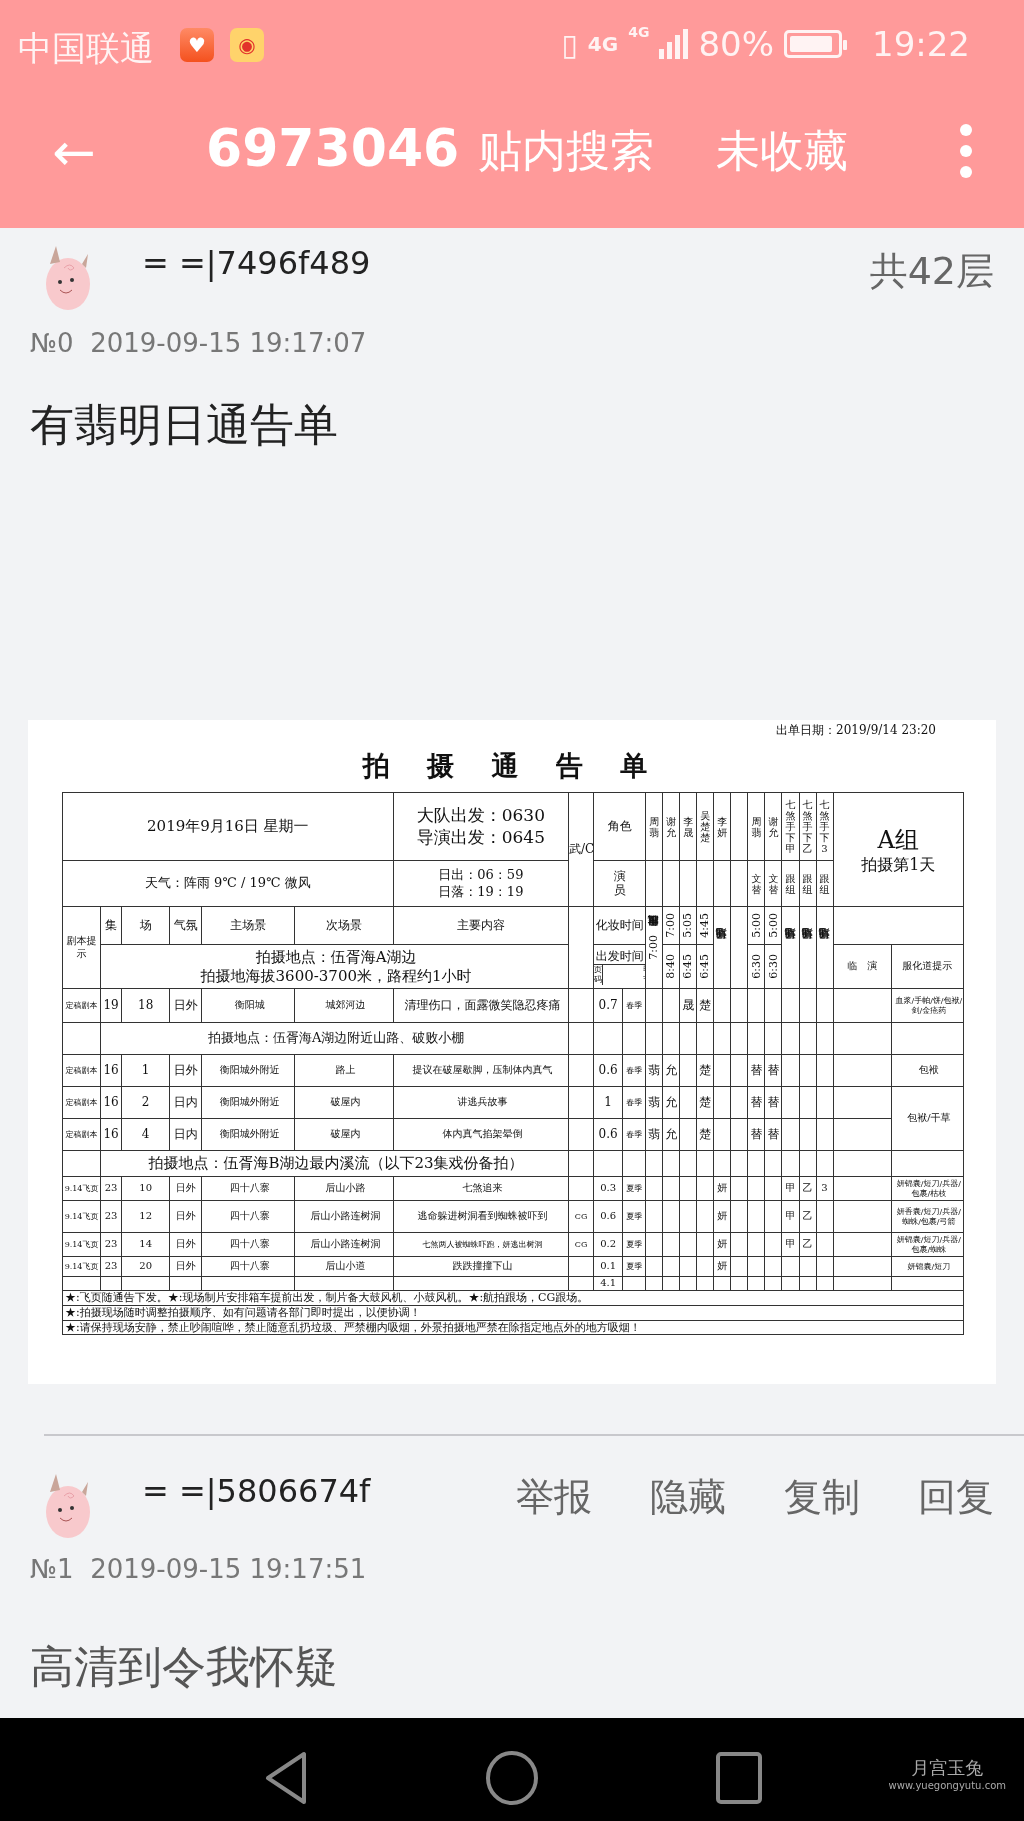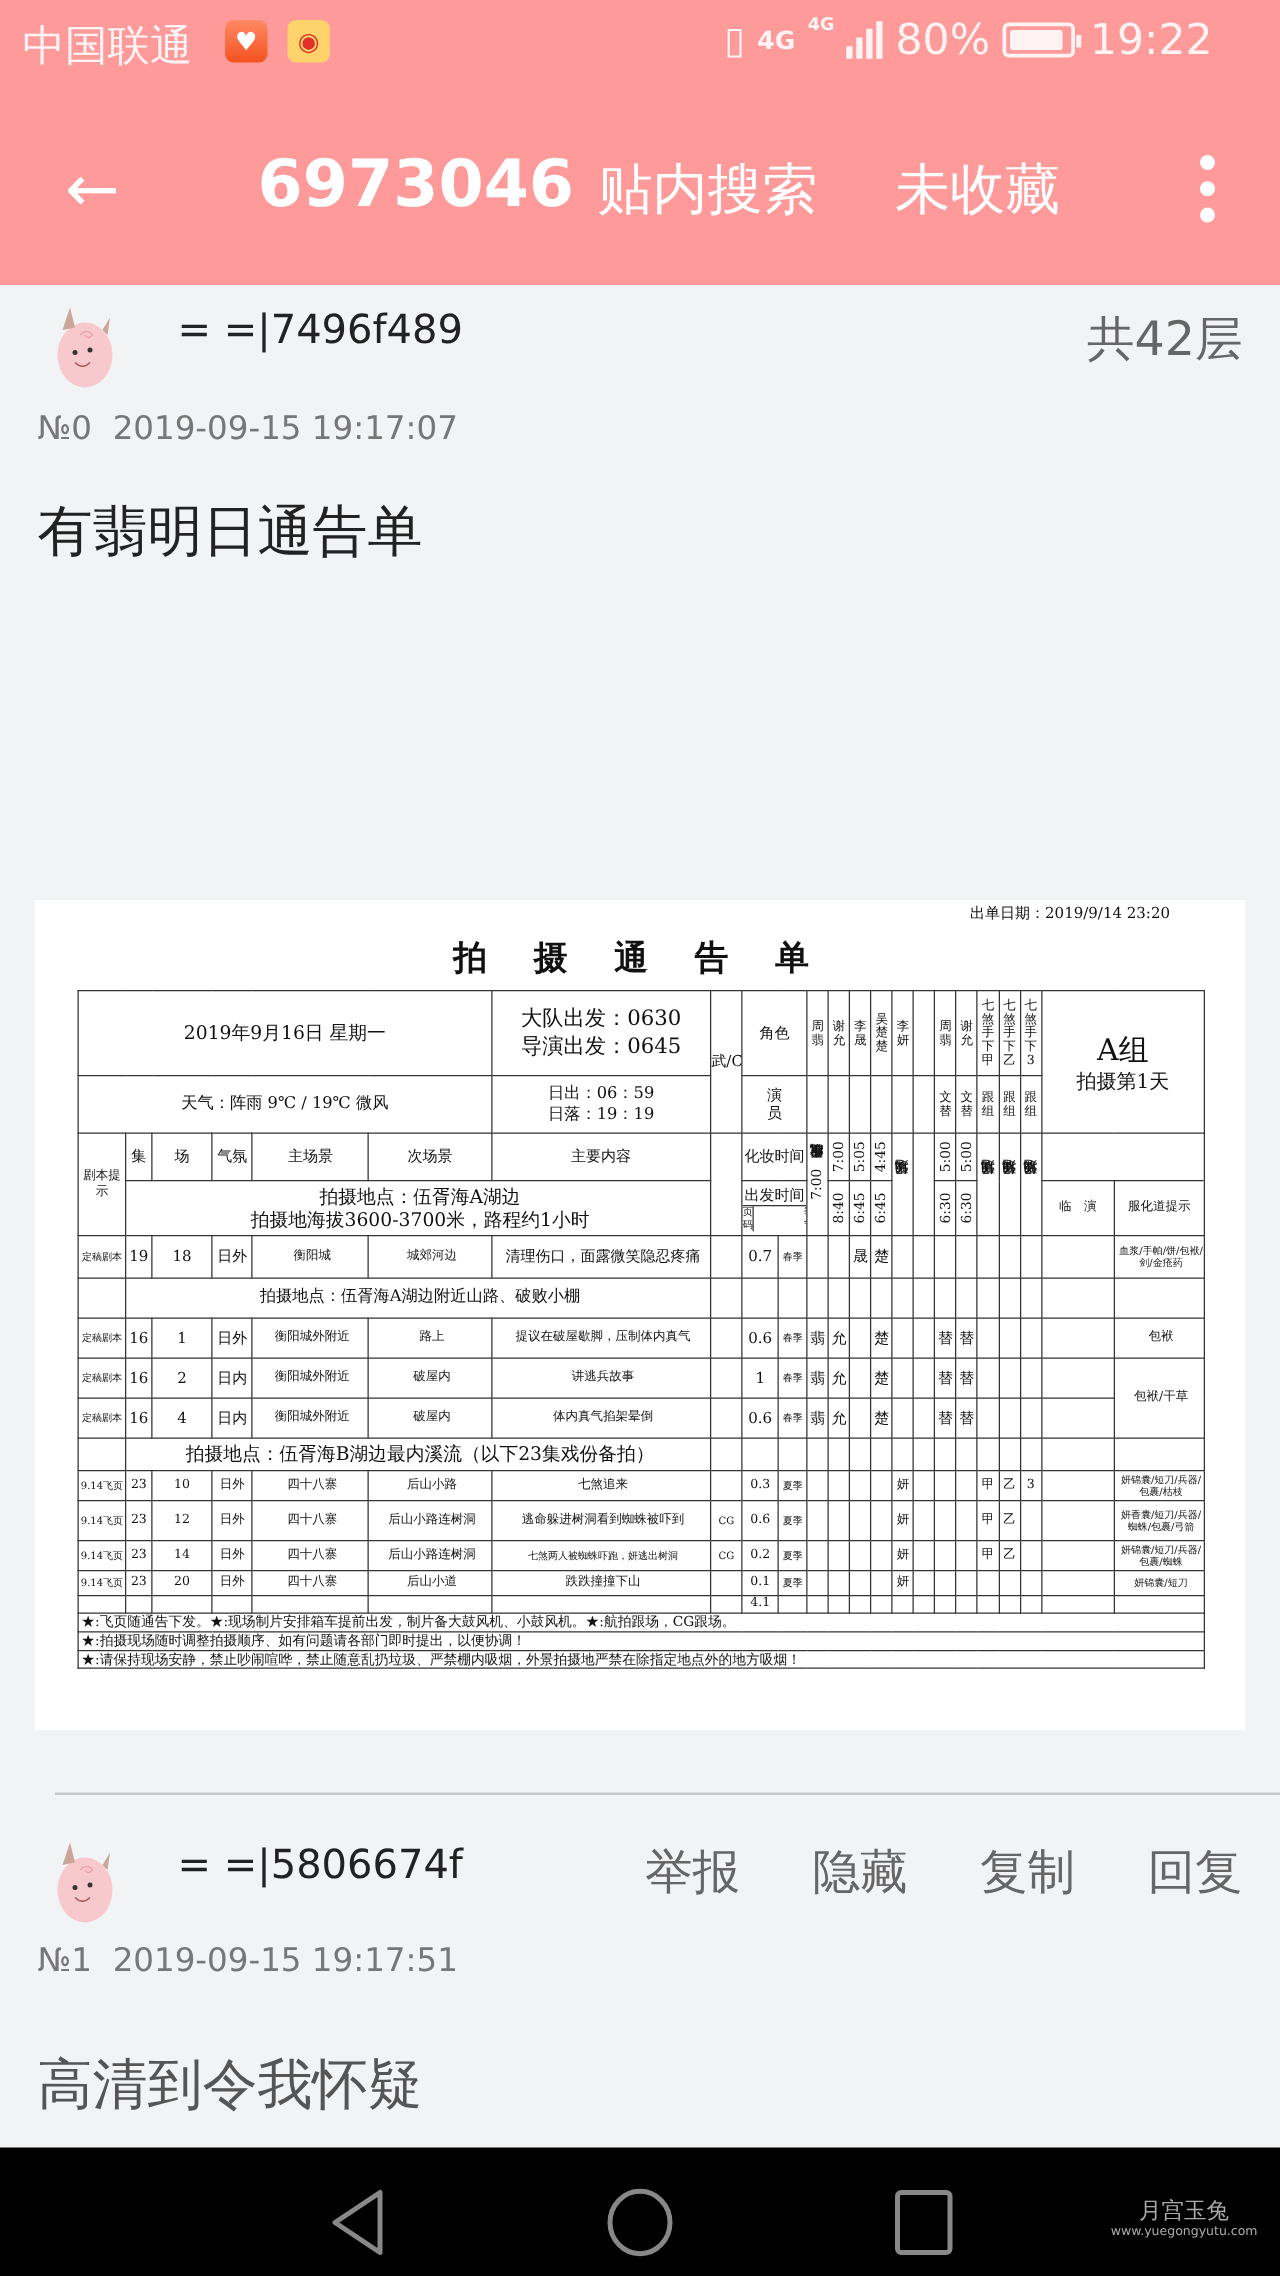--- a/index.html
+++ b/index.html
@@ -1,18 +1,18 @@
 <!DOCTYPE html>
 <html><head>
 <meta charset="utf-8">
 <style>
   * { box-sizing: border-box; margin: 0; padding: 0; }
   html, body { width: 1024px; height: 1821px; overflow: hidden; background: #f2f3f5; font-family: "DejaVu Sans", "Liberation Sans", sans-serif; }
   .topbar { position: absolute; left: 0; top: 0; width: 1024px; height: 228px; background: #ff9a9a; color: #fff; }
-  .status { position: absolute; left: 0; top: 0; width: 988px; height: 72px; }
+  .status { position: absolute; left: 0; top: 12px; width: 988px; height: 72px; }
   .carrier { position: absolute; left: 18px; top: 14px; font-size: 34px; color: #fff3f3; }
   .app-icon { position: absolute; top: 16px; width: 34px; height: 34px; border-radius: 7px; }
   .app-health { left: 180px; background: linear-gradient(#ff8a65,#f4511e); }
   .app-weibo { left: 230px; background: #ffd36b; }
   .app-icon span { display:block; text-align:center; line-height:34px; font-size:20px; color:#fff; }
   .app-weibo span { color: #e2312b; }
   .status-right { position: absolute; right: 18px; top: 12px; display: flex; align-items: center; gap: 10px; font-size: 34px; color: #fff3f3; }
   .sig { display:flex; align-items:flex-end; gap:3px; height: 30px; }
   .sig i { display:block; width:5px; background:#fff3f3; }
   .net { font-size: 20px; font-weight: bold; }
@@ -74,21 +74,21 @@
       <span class="net">4G</span>
       <span class="net" style="font-size:14px; align-self:flex-start;">4G</span>
       <span class="sig">
           <i style="height:10px"></i>
           <i style="height:17px"></i>
           <i style="height:24px"></i>
           <i style="height:30px"></i>
         </span>
       <span>80%</span>
       <span class="battery"></span>
-      <span style="margin-left:2px;">19:22</span>
+      <span style="margin-left:20px;">19:22</span>
     </div>
   </div>
   <div class="navbar">
     <span class="back">←</span>
     <span class="thread-id">6973046</span>
     <span class="nav-btn" style="left:478px;">贴内搜索</span>
     <span class="nav-btn" style="left:716px;">未收藏</span>
     <div class="more">
         <i></i>
         <i></i>

